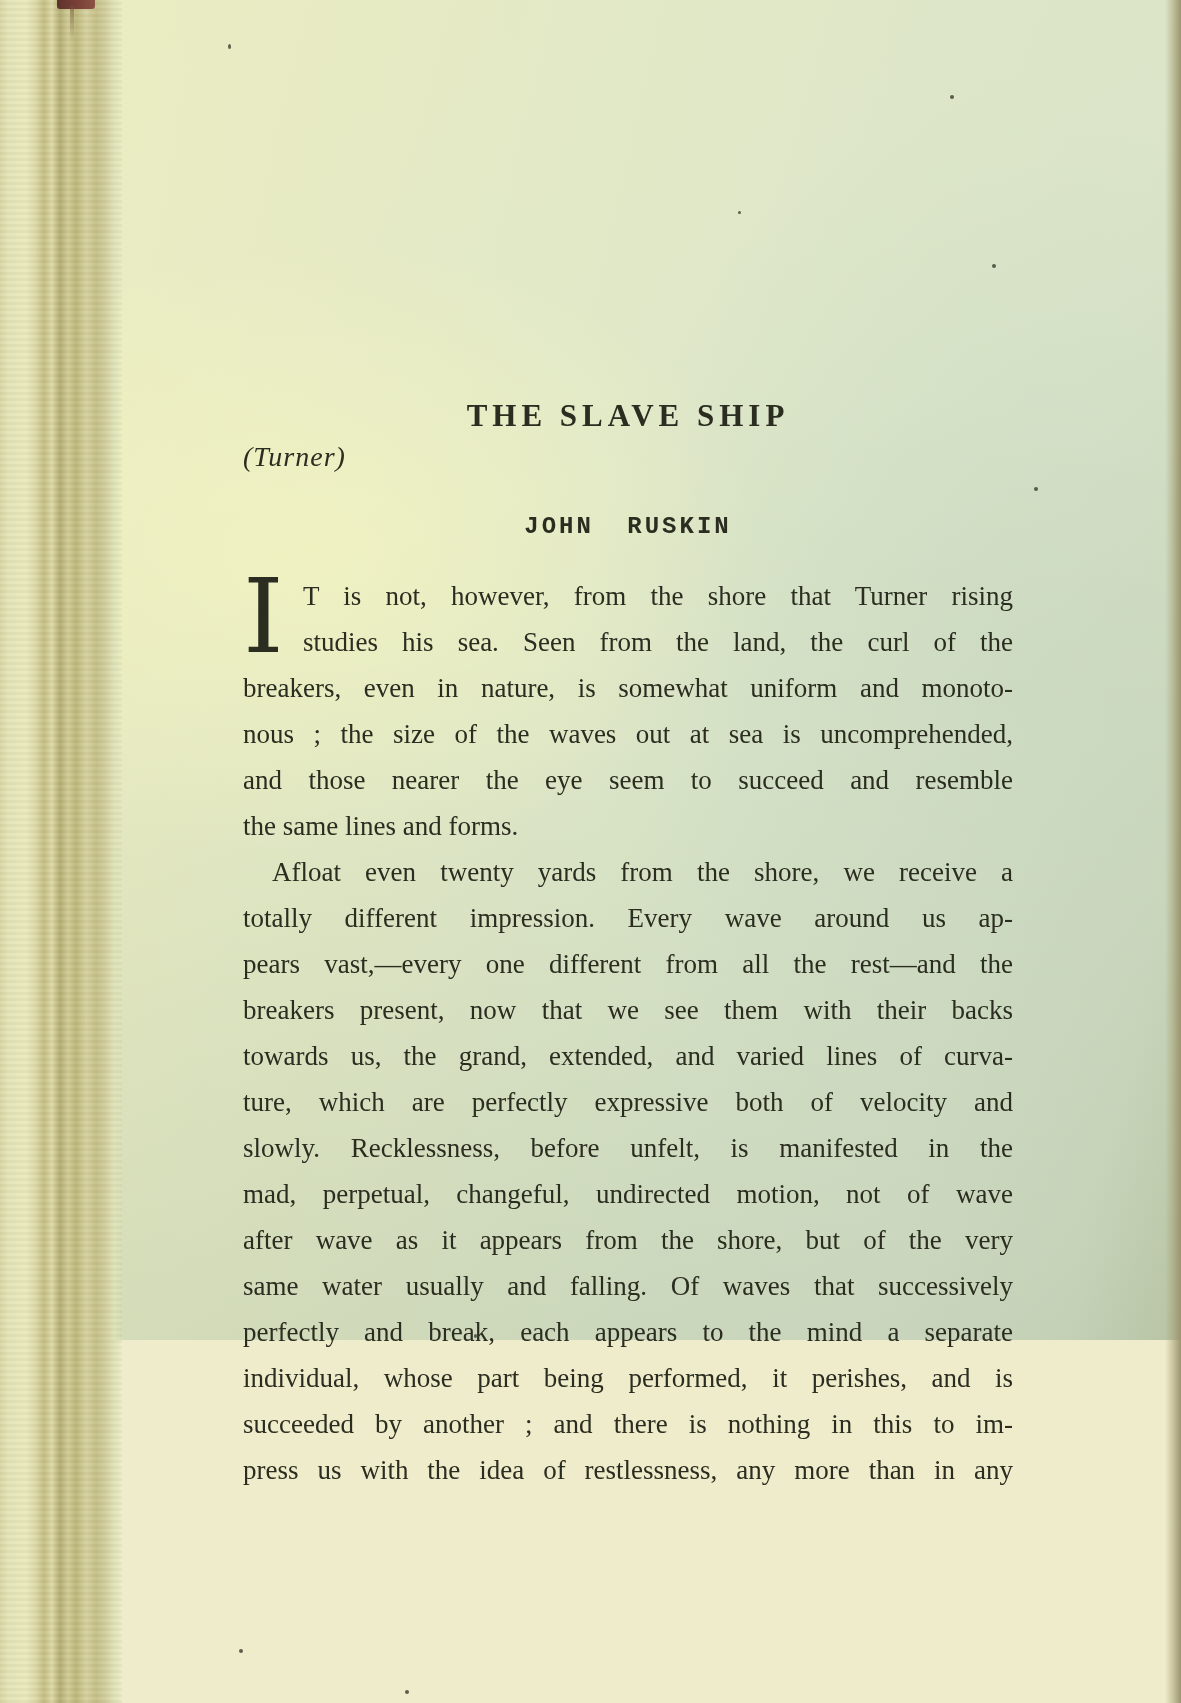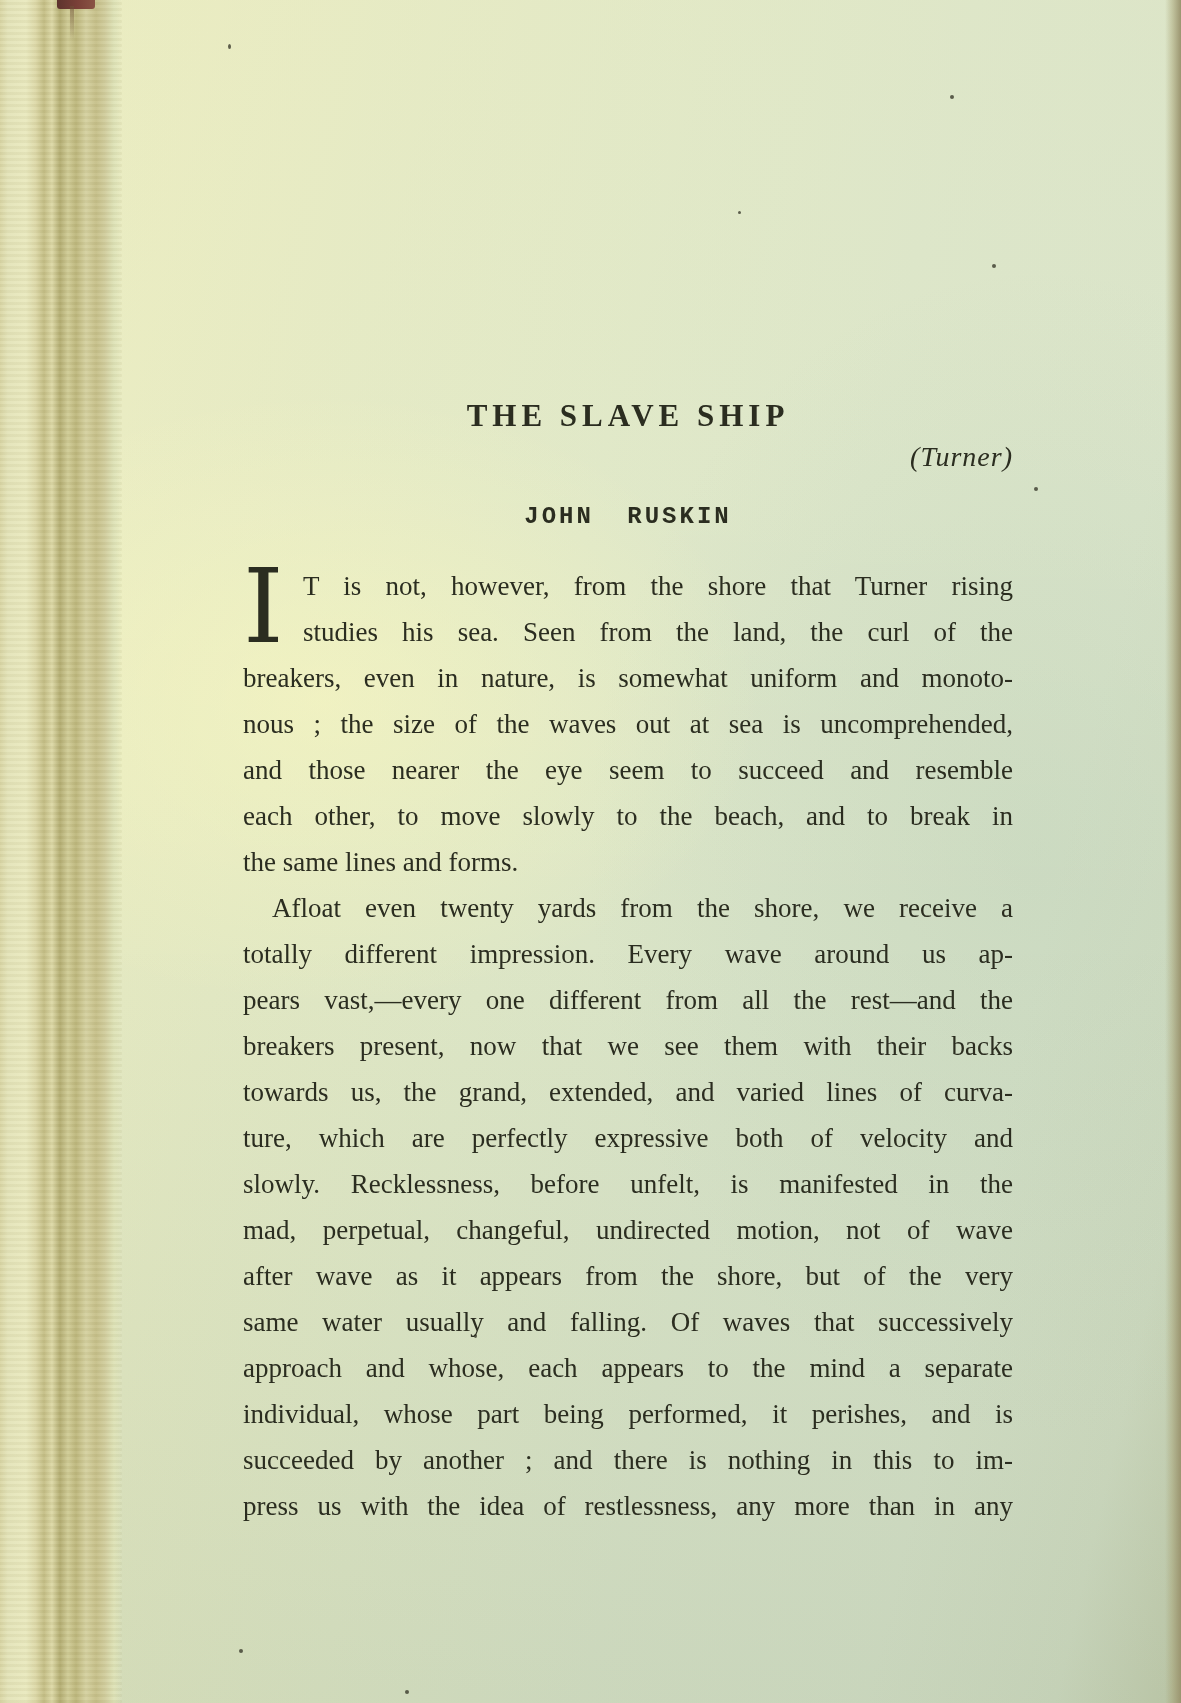--- a/index.html
+++ b/index.html
@@ -4,21 +4,21 @@
 <style>
   html, body { margin: 0; padding: 0; }
   body {
     width: 1181px; height: 1703px;
     overflow: hidden;
     background: #efeccb;
     font-family: "Liberation Serif", "DejaVu Serif", serif;
   }
   .photo {
     position: relative;
-    width: 1181px; height: 1703px;
+    width: 1181px; height: 1340px;
     background:
       linear-gradient(180deg, rgba(240,240,200,0.25) 0%, rgba(255,255,220,0.10) 30%, rgba(0,0,0,0) 55%, rgba(90,110,80,0.10) 100%),
       linear-gradient(103deg, #e9ebbd 0%, #e7eac0 14%, #e2e8c3 28%, #dde6c6 45%, #d8e3c8 62%, #d5e1c8 80%, #d0dcc2 92%, #c3cdae 100%);
   }
   
   .photo::before {
     content: ""; position: absolute; inset: 0; pointer-events: none;
     background:
       radial-gradient(ellipse 620px 430px at 27% 41%, rgba(253,250,190,0.50), rgba(253,250,190,0) 72%),
       radial-gradient(ellipse 700px 900px at 88% 50%, rgba(150,180,155,0.16), rgba(150,180,155,0) 65%);
@@ -55,22 +55,22 @@
   .content {
     position: absolute; left: 243px; top: 398px; width: 770px;
     color: var(--ink, #2b2d20);
   }
   .title {
     margin: 0 0 7px 0;
     font-size: 31px; font-weight: bold; text-align: center;
     letter-spacing: 5px;
   }
   .subtitle {
-    margin: 0 0 30px 0;
-    font-size: 28px; font-style: italic; text-align: right;
+    margin: 0 0 40px 0;
+    font-size: 28px; font-style: italic; text-align: left;
     letter-spacing: 1px;
   }
   .author {
     margin: 0 0 33px 0;
     font-size: 24px; font-weight: bold; text-align: center;
     letter-spacing: 3px; word-spacing: 16px; font-family: Liberation Mono, monospace;
   }
   .para { font-size: 27px; line-height: 46px; }
   .bodyline {
     text-align: justify;
@@ -112,35 +112,34 @@
     <div class="subtitle">(Turner)</div>
     <div class="author">JOHN RUSKIN</div>
     <div id="paragraphs">
         <div class="para">
           <span class="dropcap">I</span>
           <div class="bodyline">T is not, however, from the shore that Turner rising</div>
           <div class="bodyline">studies his sea.  Seen from the land, the curl of the</div>
           <div class="bodyline">breakers, even in nature, is somewhat uniform and monoto-</div>
           <div class="bodyline">nous ;  the size of the waves out at sea is uncomprehended,</div>
           <div class="bodyline">and those nearer the eye seem to succeed and resemble</div>
-          <div class="bodyline">each other, to move slowly to the beach, and to break in</div>
           <div class="bodyline noJust">the same lines and forms.</div>
         </div>
         <div class="para">
           <div class="bodyline indent">Afloat even twenty yards from the shore, we receive a</div>
           <div class="bodyline">totally different impression.  Every wave around us ap-</div>
           <div class="bodyline">pears vast,—every one different from all the rest—and the</div>
           <div class="bodyline">breakers present, now that we see them with their backs</div>
           <div class="bodyline">towards us, the grand, extended, and varied lines of curva-</div>
           <div class="bodyline">ture, which are perfectly expressive both of velocity and</div>
           <div class="bodyline">slowly.  Recklessness, before unfelt, is manifested in the</div>
           <div class="bodyline">mad, perpetual, changeful, undirected motion, not of wave</div>
           <div class="bodyline">after wave as it appears from the shore, but of the very</div>
           <div class="bodyline">same water usually and falling.  Of waves that successively</div>
-          <div class="bodyline">approach and whose, each appears to the mind a separate</div>
+          <div class="bodyline">perfectly and break, each appears to the mind a separate</div>
           <div class="bodyline">individual, whose part being performed, it perishes, and is</div>
           <div class="bodyline">succeeded by another ;  and there is nothing in this to im-</div>
           <div class="bodyline">press us with the idea of restlessness, any more than in any</div>
         </div>
       </div>
   </div>
 
 </div>
 
 </body></html>

